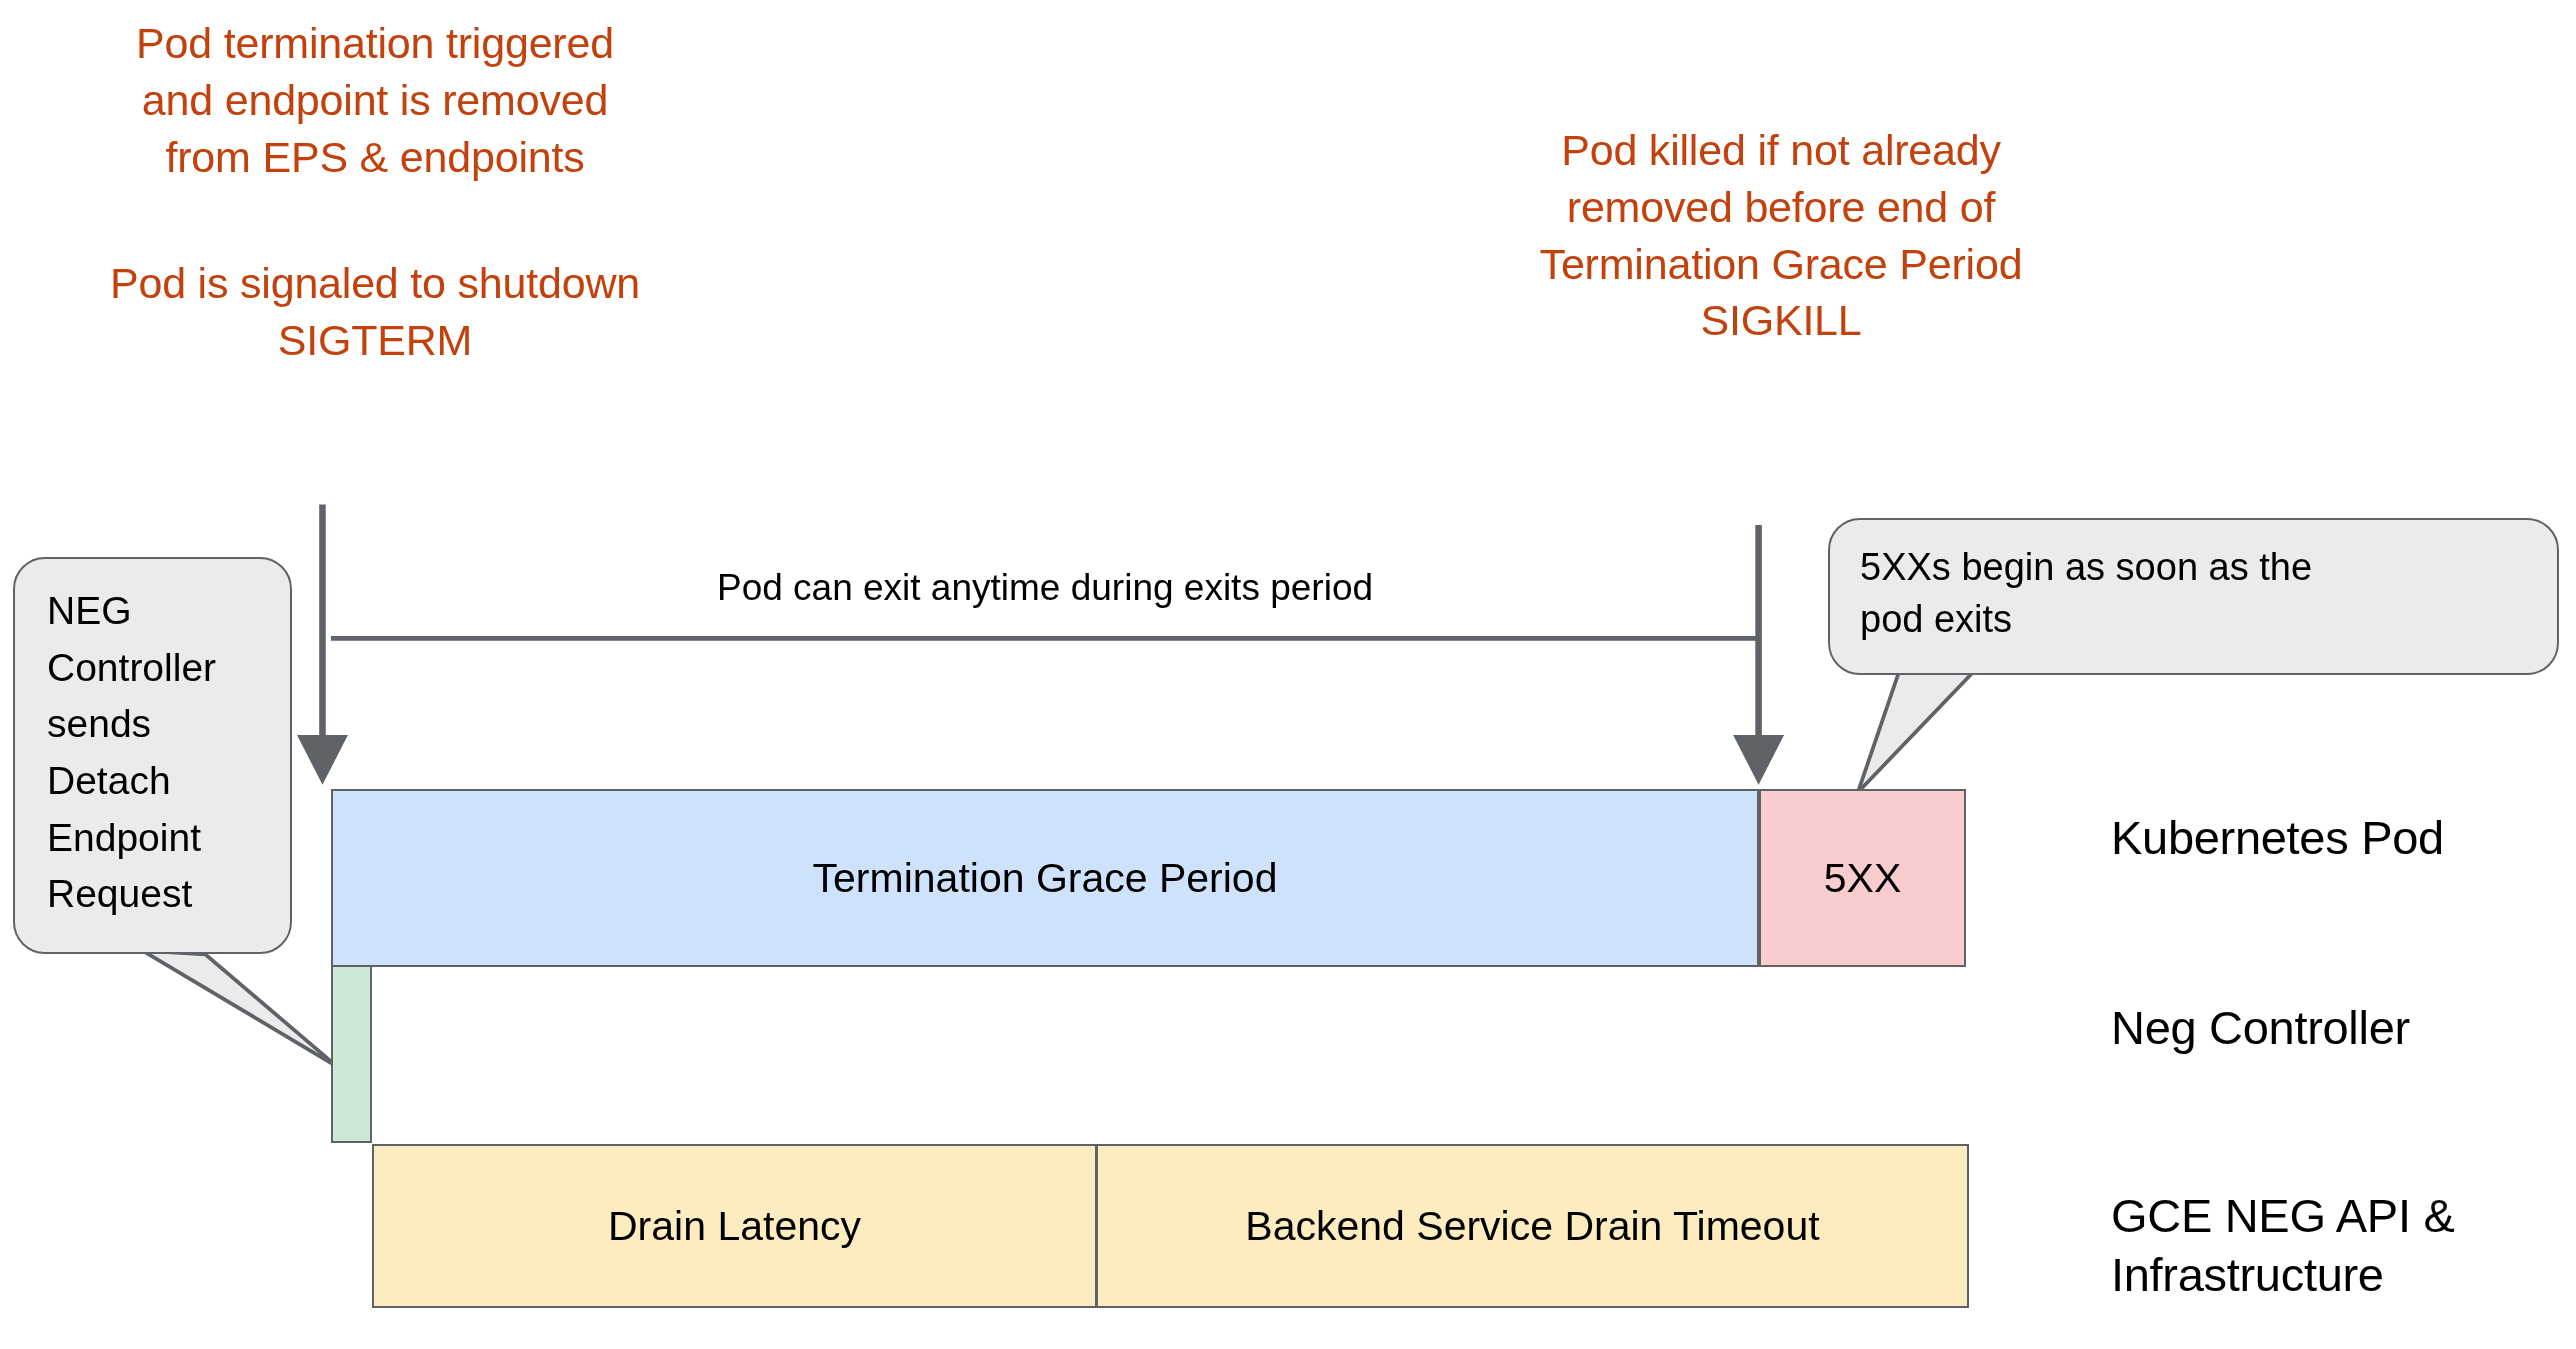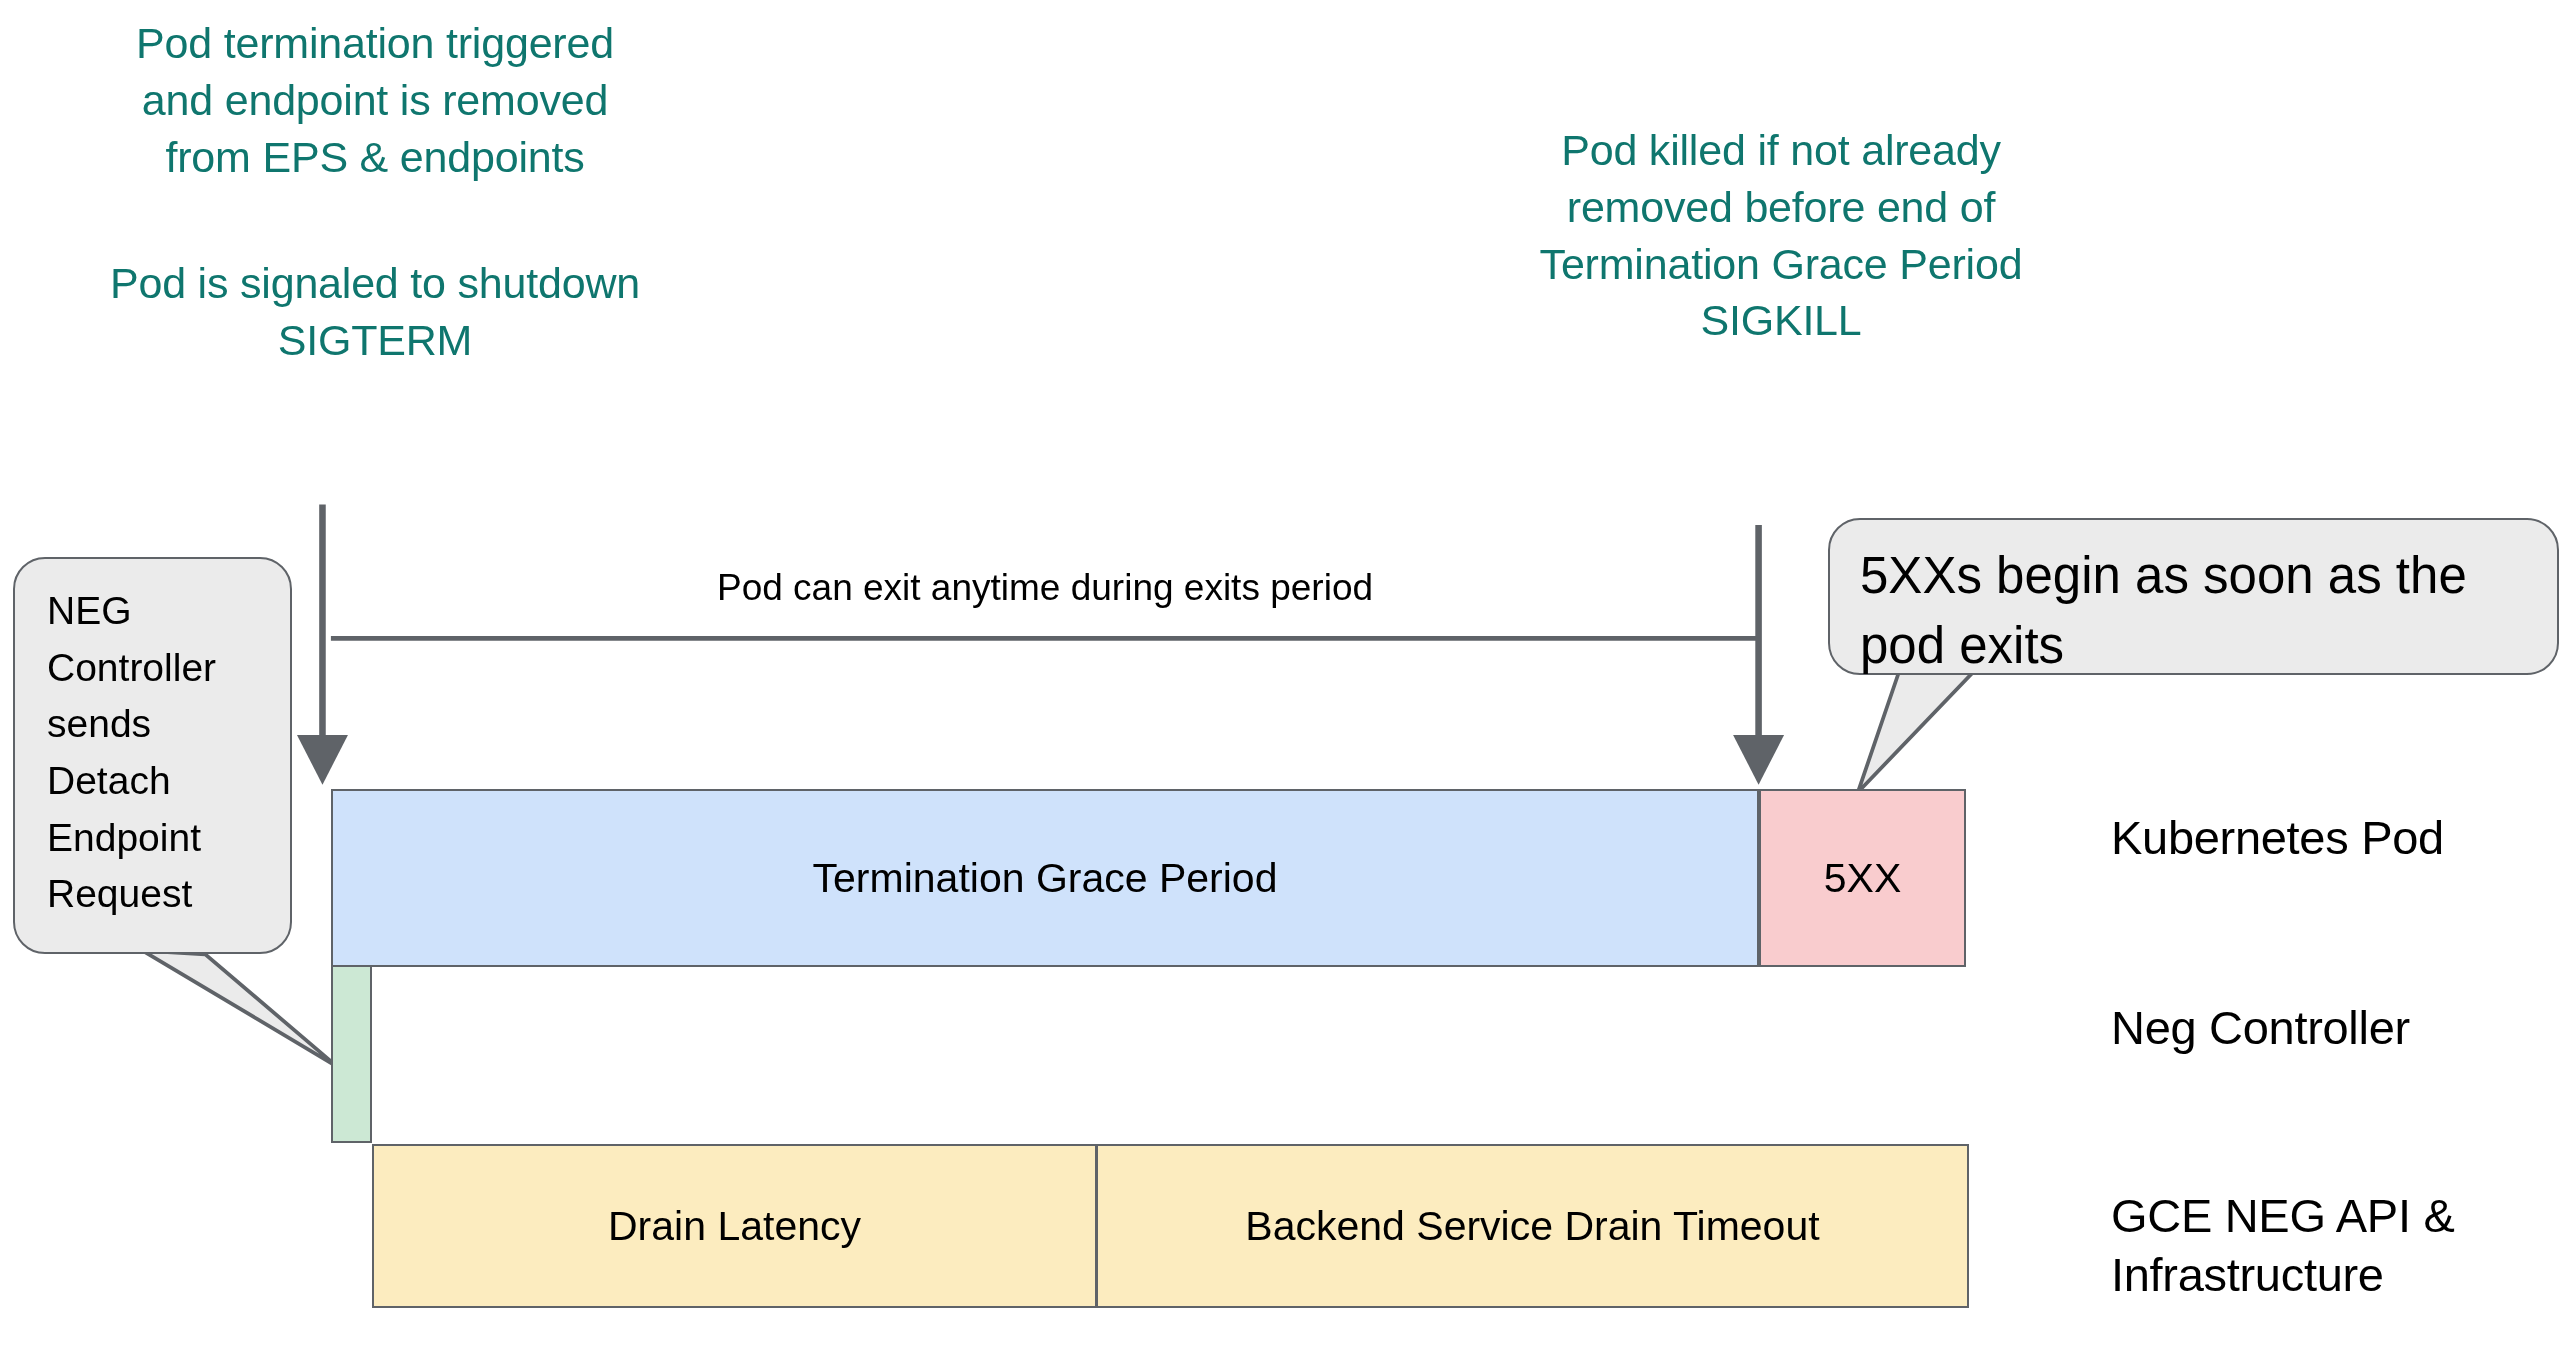--- a/index.html
+++ b/index.html
@@ -19,21 +19,21 @@
     width: 2576px;
     height: 1350px;
     background: #ffffff;
   }
 
   
   .annot {
     position: absolute;
     font-size: 43px;
     line-height: 1.32;
-    color: #0f766e;
+    color: #c2410c;
     text-align: center;
     white-space: pre-line;
     letter-spacing: -0.2px;
   }
   #annot-left-1  { left: 19px;   top: 15px;  width: 712px; }
   #annot-left-2  { left: 19px;   top: 255px; width: 712px; }
   #annot-right-1 { left: 1406px; top: 122px; width: 750px; }
 
   
   .bar {
@@ -112,21 +112,21 @@
     padding: 24.4px 24.4px 24.4px 32px;
   }
   #callout-neg {
     left: 13px; top: 557px;
     width: 279px; height: 397px;
   }
   #callout-5xx {
     left: 1828px; top: 518px;
     width: 731px; height: 157px;
     padding: 20.6px 28px 20.6px 30px;
-    font-size: 51px;
+    font-size: 38px;
     line-height: 1.38;
   }
 
   
   #overlay {
     position: absolute;
     left: 0; top: 0;
     width: 2576px; height: 1350px;
     pointer-events: none;
   }

